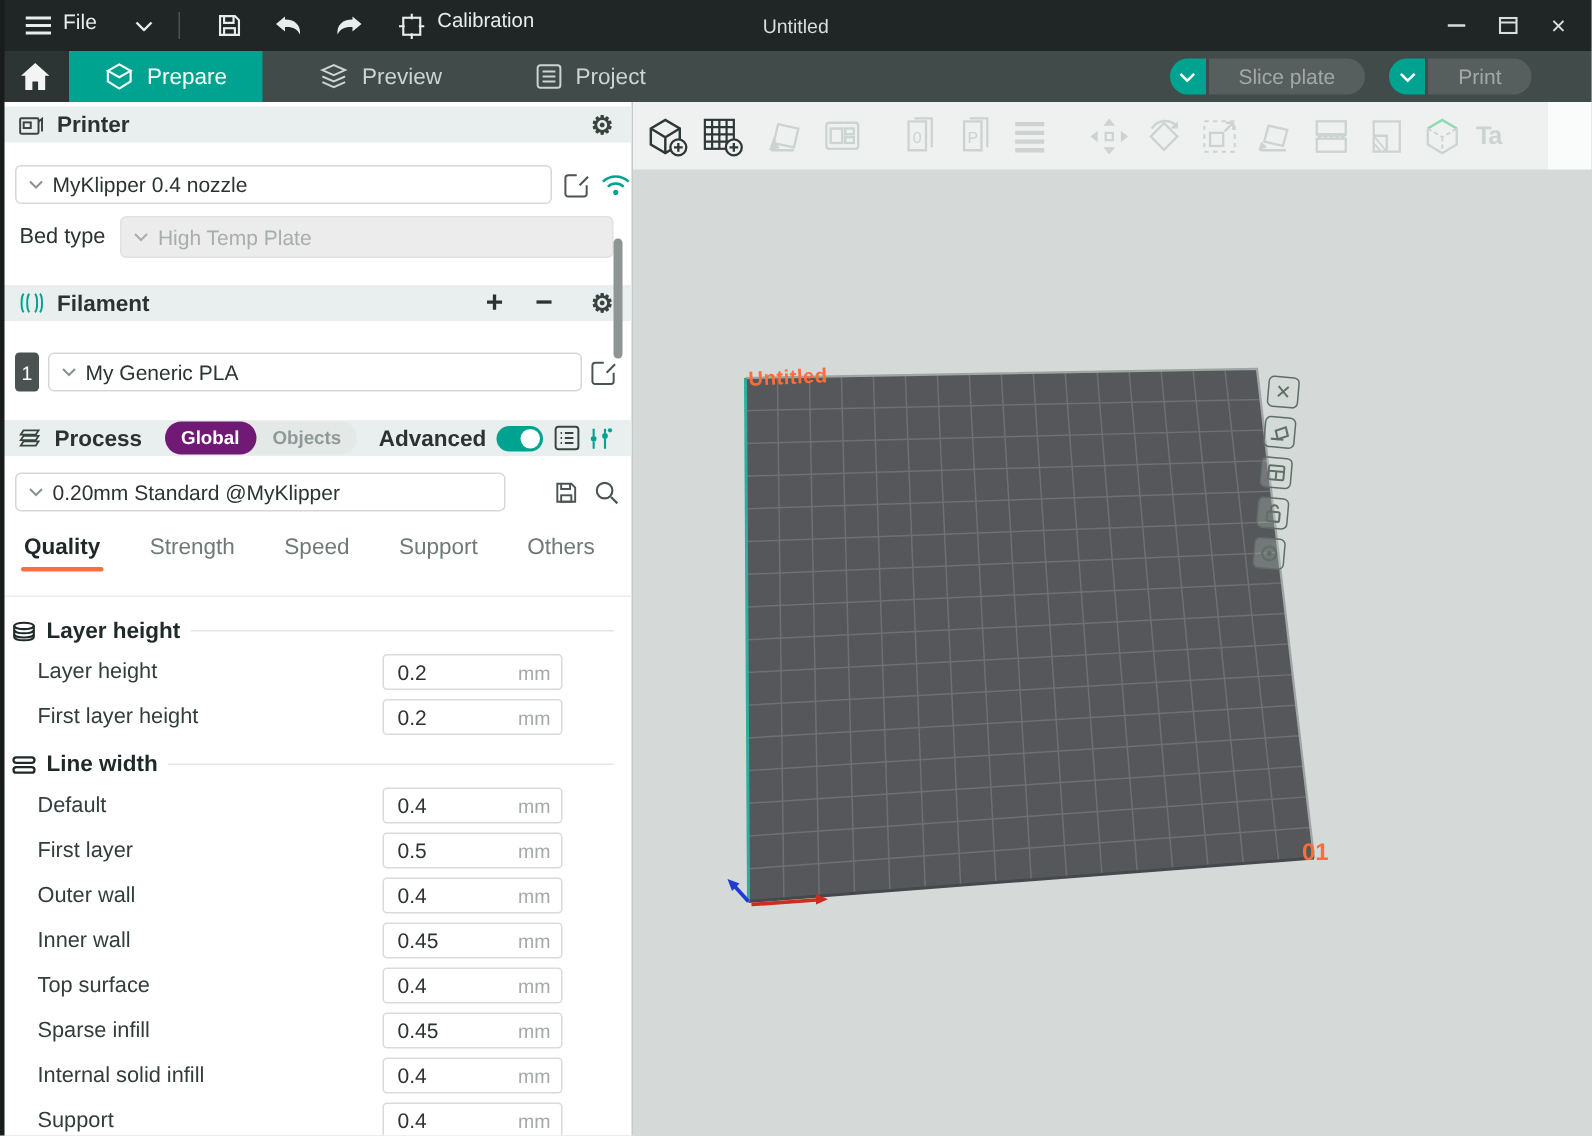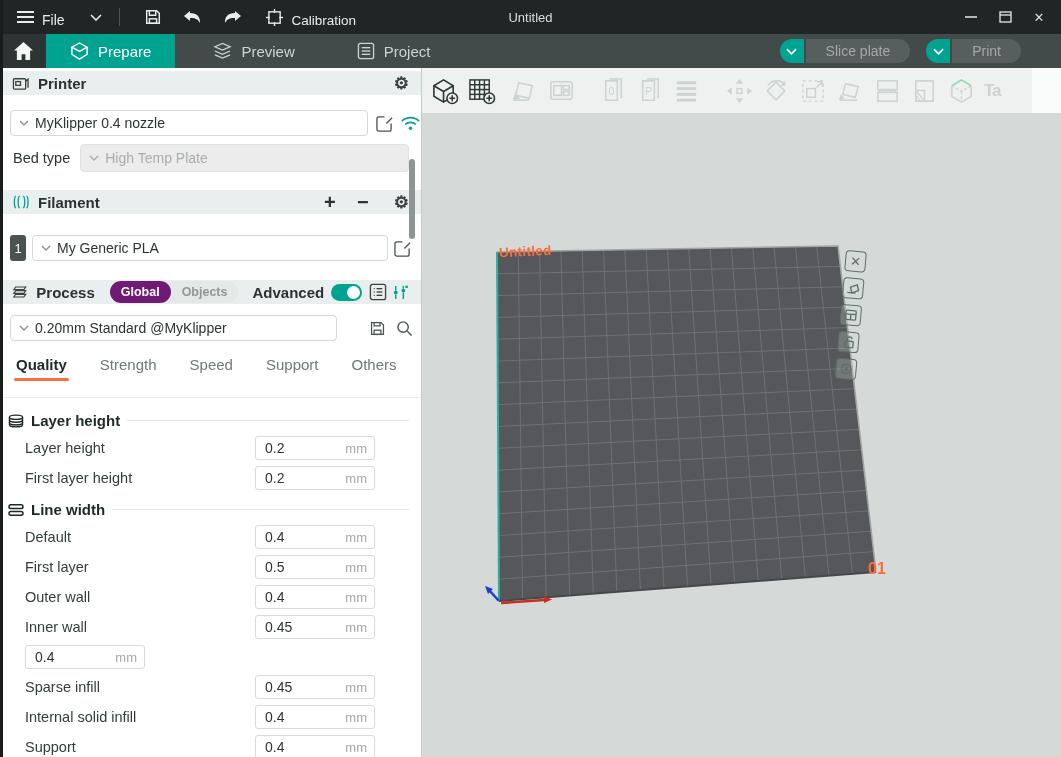--- a/index.html
+++ b/index.html
@@ -3,21 +3,21 @@
 <meta charset="utf-8">
 <style>
   * { margin:0; padding:0; box-sizing:border-box; }
   html,body { width:1061px; height:757px; overflow:hidden;
     font-family:"Liberation Sans", sans-serif; background:#d5dad9; }
   svg { display:block; }
 
   
   #titlebar { position:absolute; left:0; top:0; width:1061px; height:34px;
     background:#1f2625; color:#e8ecea; display:flex; align-items:center; }
-  #titlebar .grp { display:flex; align-items:flex-end; gap:6px; }
+  #titlebar .grp { display:flex; align-items:flex-start; gap:6px; }
   .tb-icon { width:22px; height:22px; display:flex; align-items:center; justify-content:center; color:#e8ecea; }
   .tb-divider { width:1px; height:18px; background:#4a5453; margin:0 12px; }
   #win-title { position:absolute; left:0; right:0; text-align:center; font-size:13px; color:#d8dedd; pointer-events:none; }
   #win-controls { margin-left:auto; display:flex; align-items:center; gap:6px; padding-right:8px; }
   .win-btn { width:28px; height:24px; display:flex; align-items:center; justify-content:center; color:#d8dedd; }
 
   
   #tabbar { position:absolute; left:0; top:34px; width:1061px; height:34px;
     background:#414b4a; display:flex; align-items:stretch; }
   #home-btn { width:46px; background:#2c3534; display:flex; align-items:center; justify-content:center; }
@@ -438,20 +438,21 @@
         </span>
       </div>
       <div class="set-row">
         <span class="set-label">Inner wall</span>
         <span class="input-box">
           <input value="0.45" style="">
           <span class="unit">mm</span>
         </span>
       </div>
       <div class="set-row">
+        <span class="set-label">Top surface</span>
         <span class="input-box">
           <input value="0.4" style="">
           <span class="unit">mm</span>
         </span>
       </div>
       <div class="set-row">
         <span class="set-label">Sparse infill</span>
         <span class="input-box">
           <input value="0.45" style="">
           <span class="unit">mm</span>

